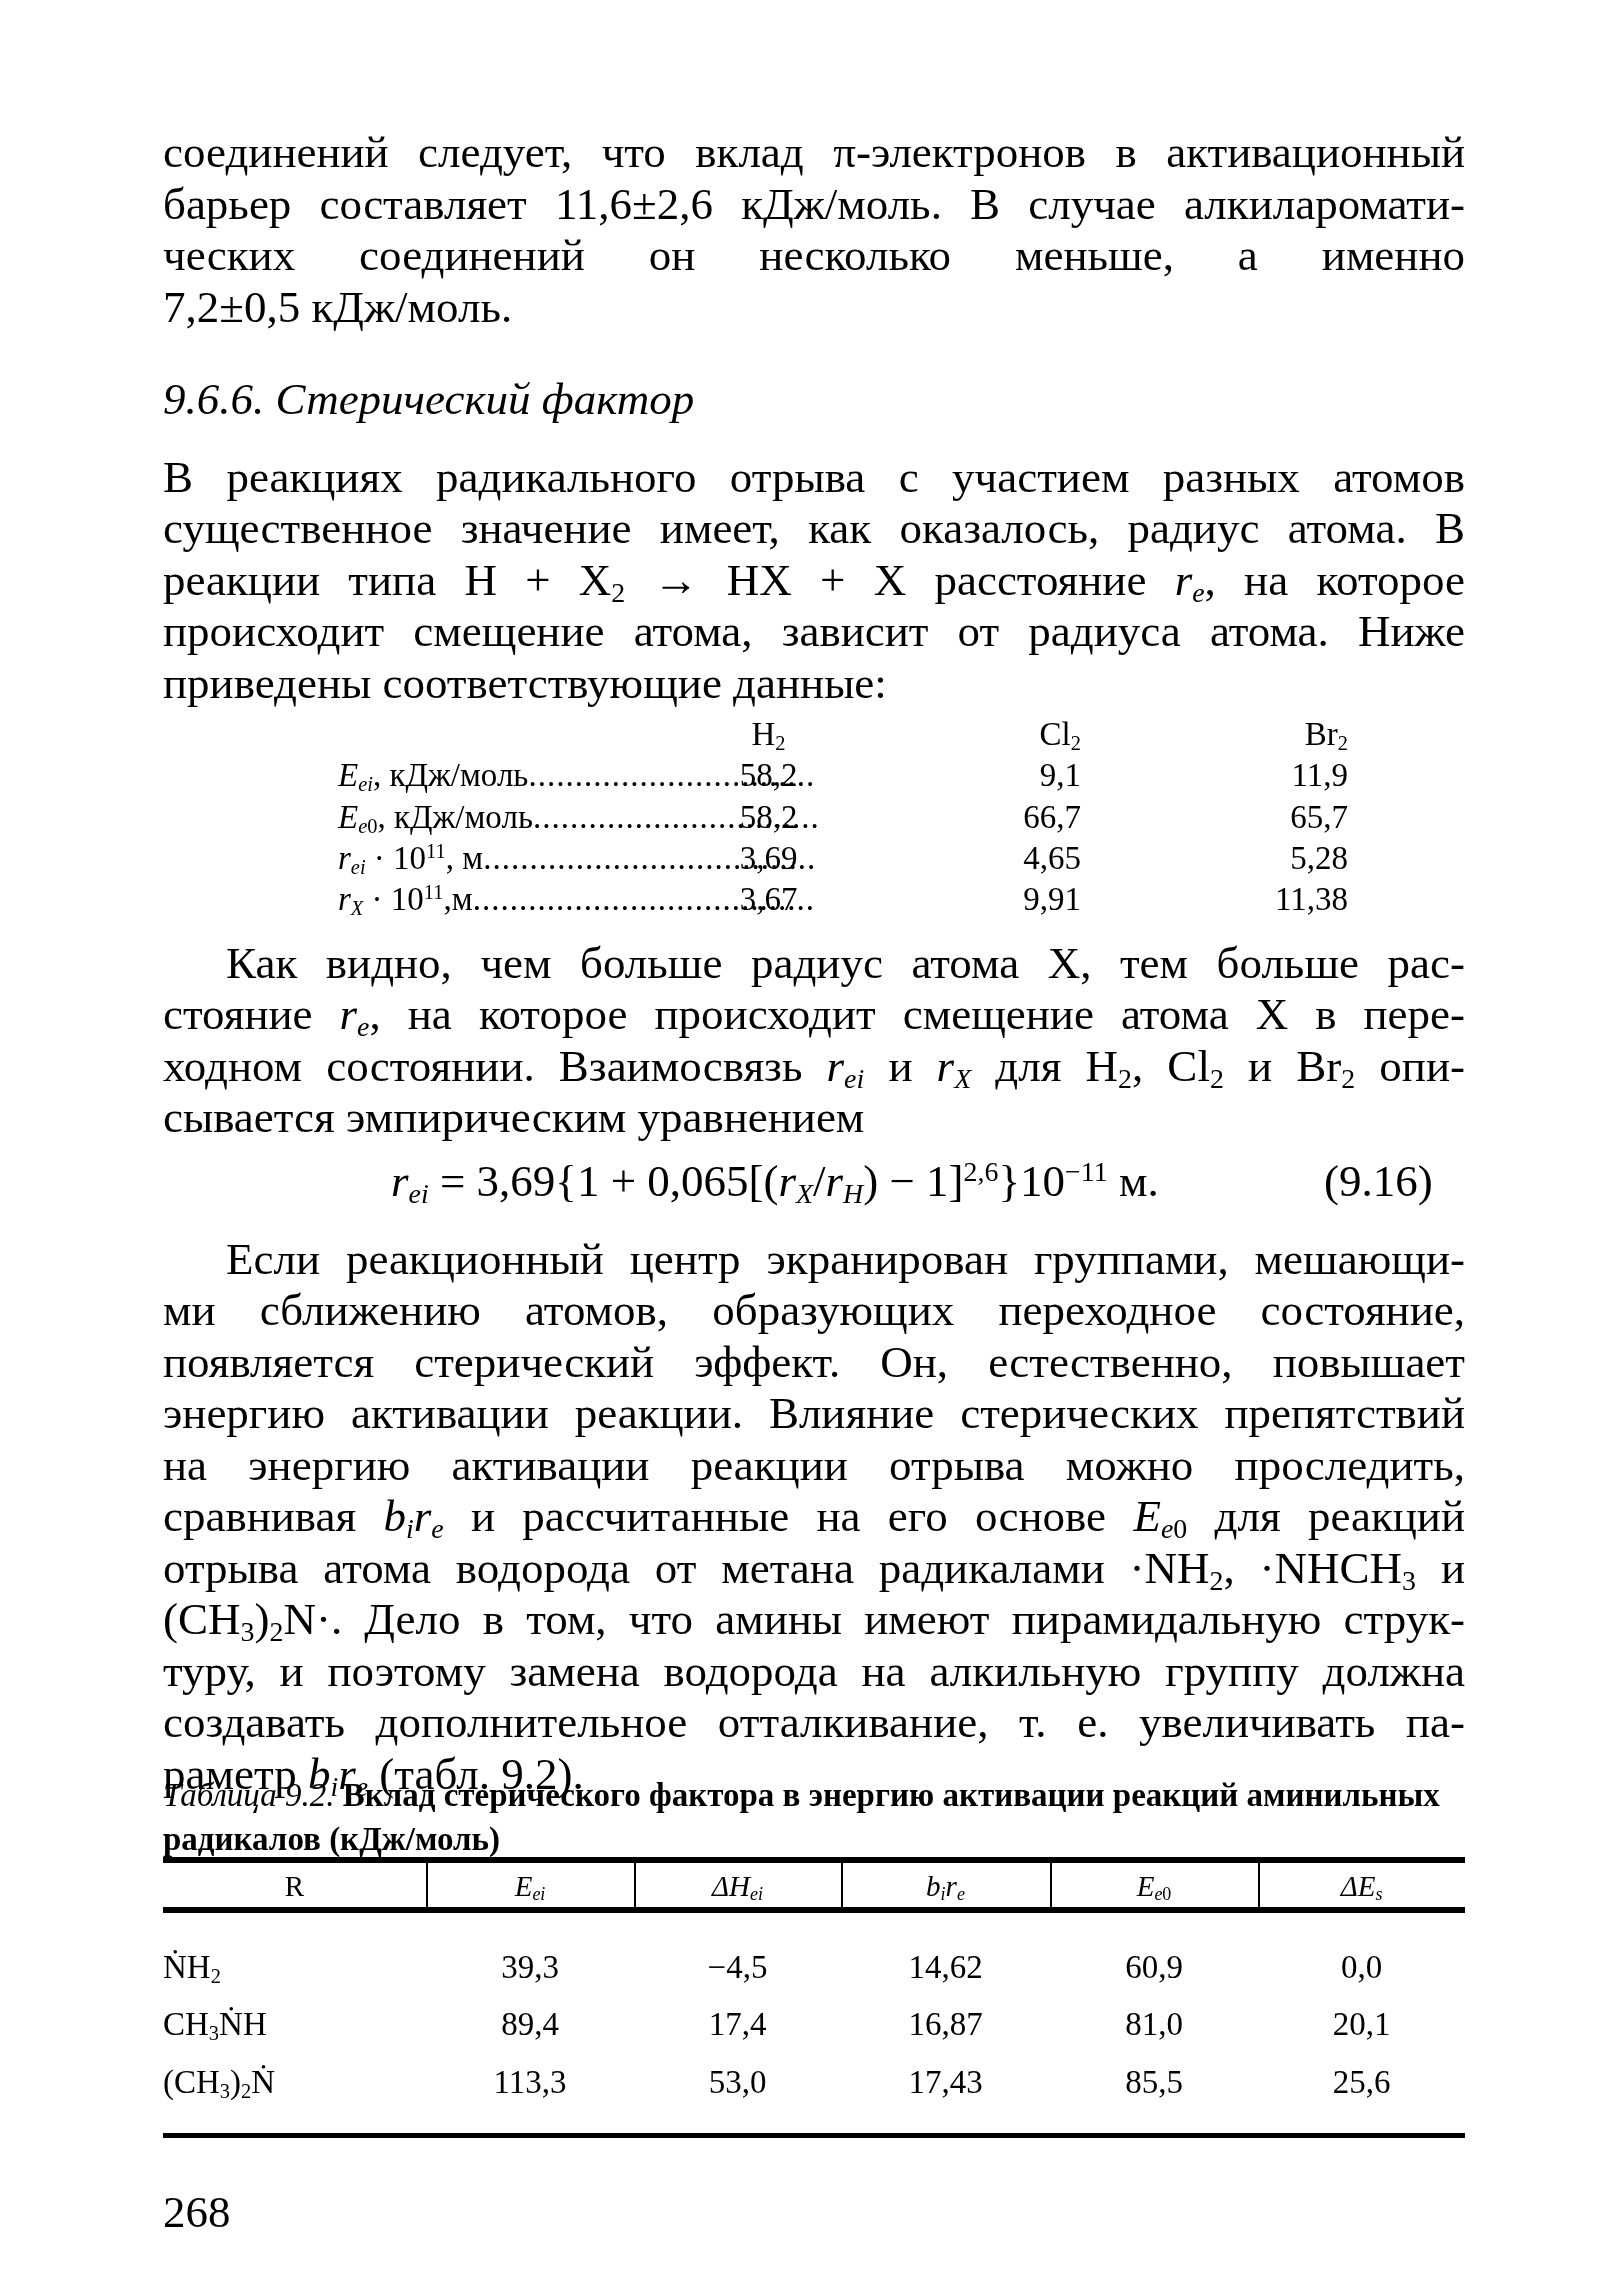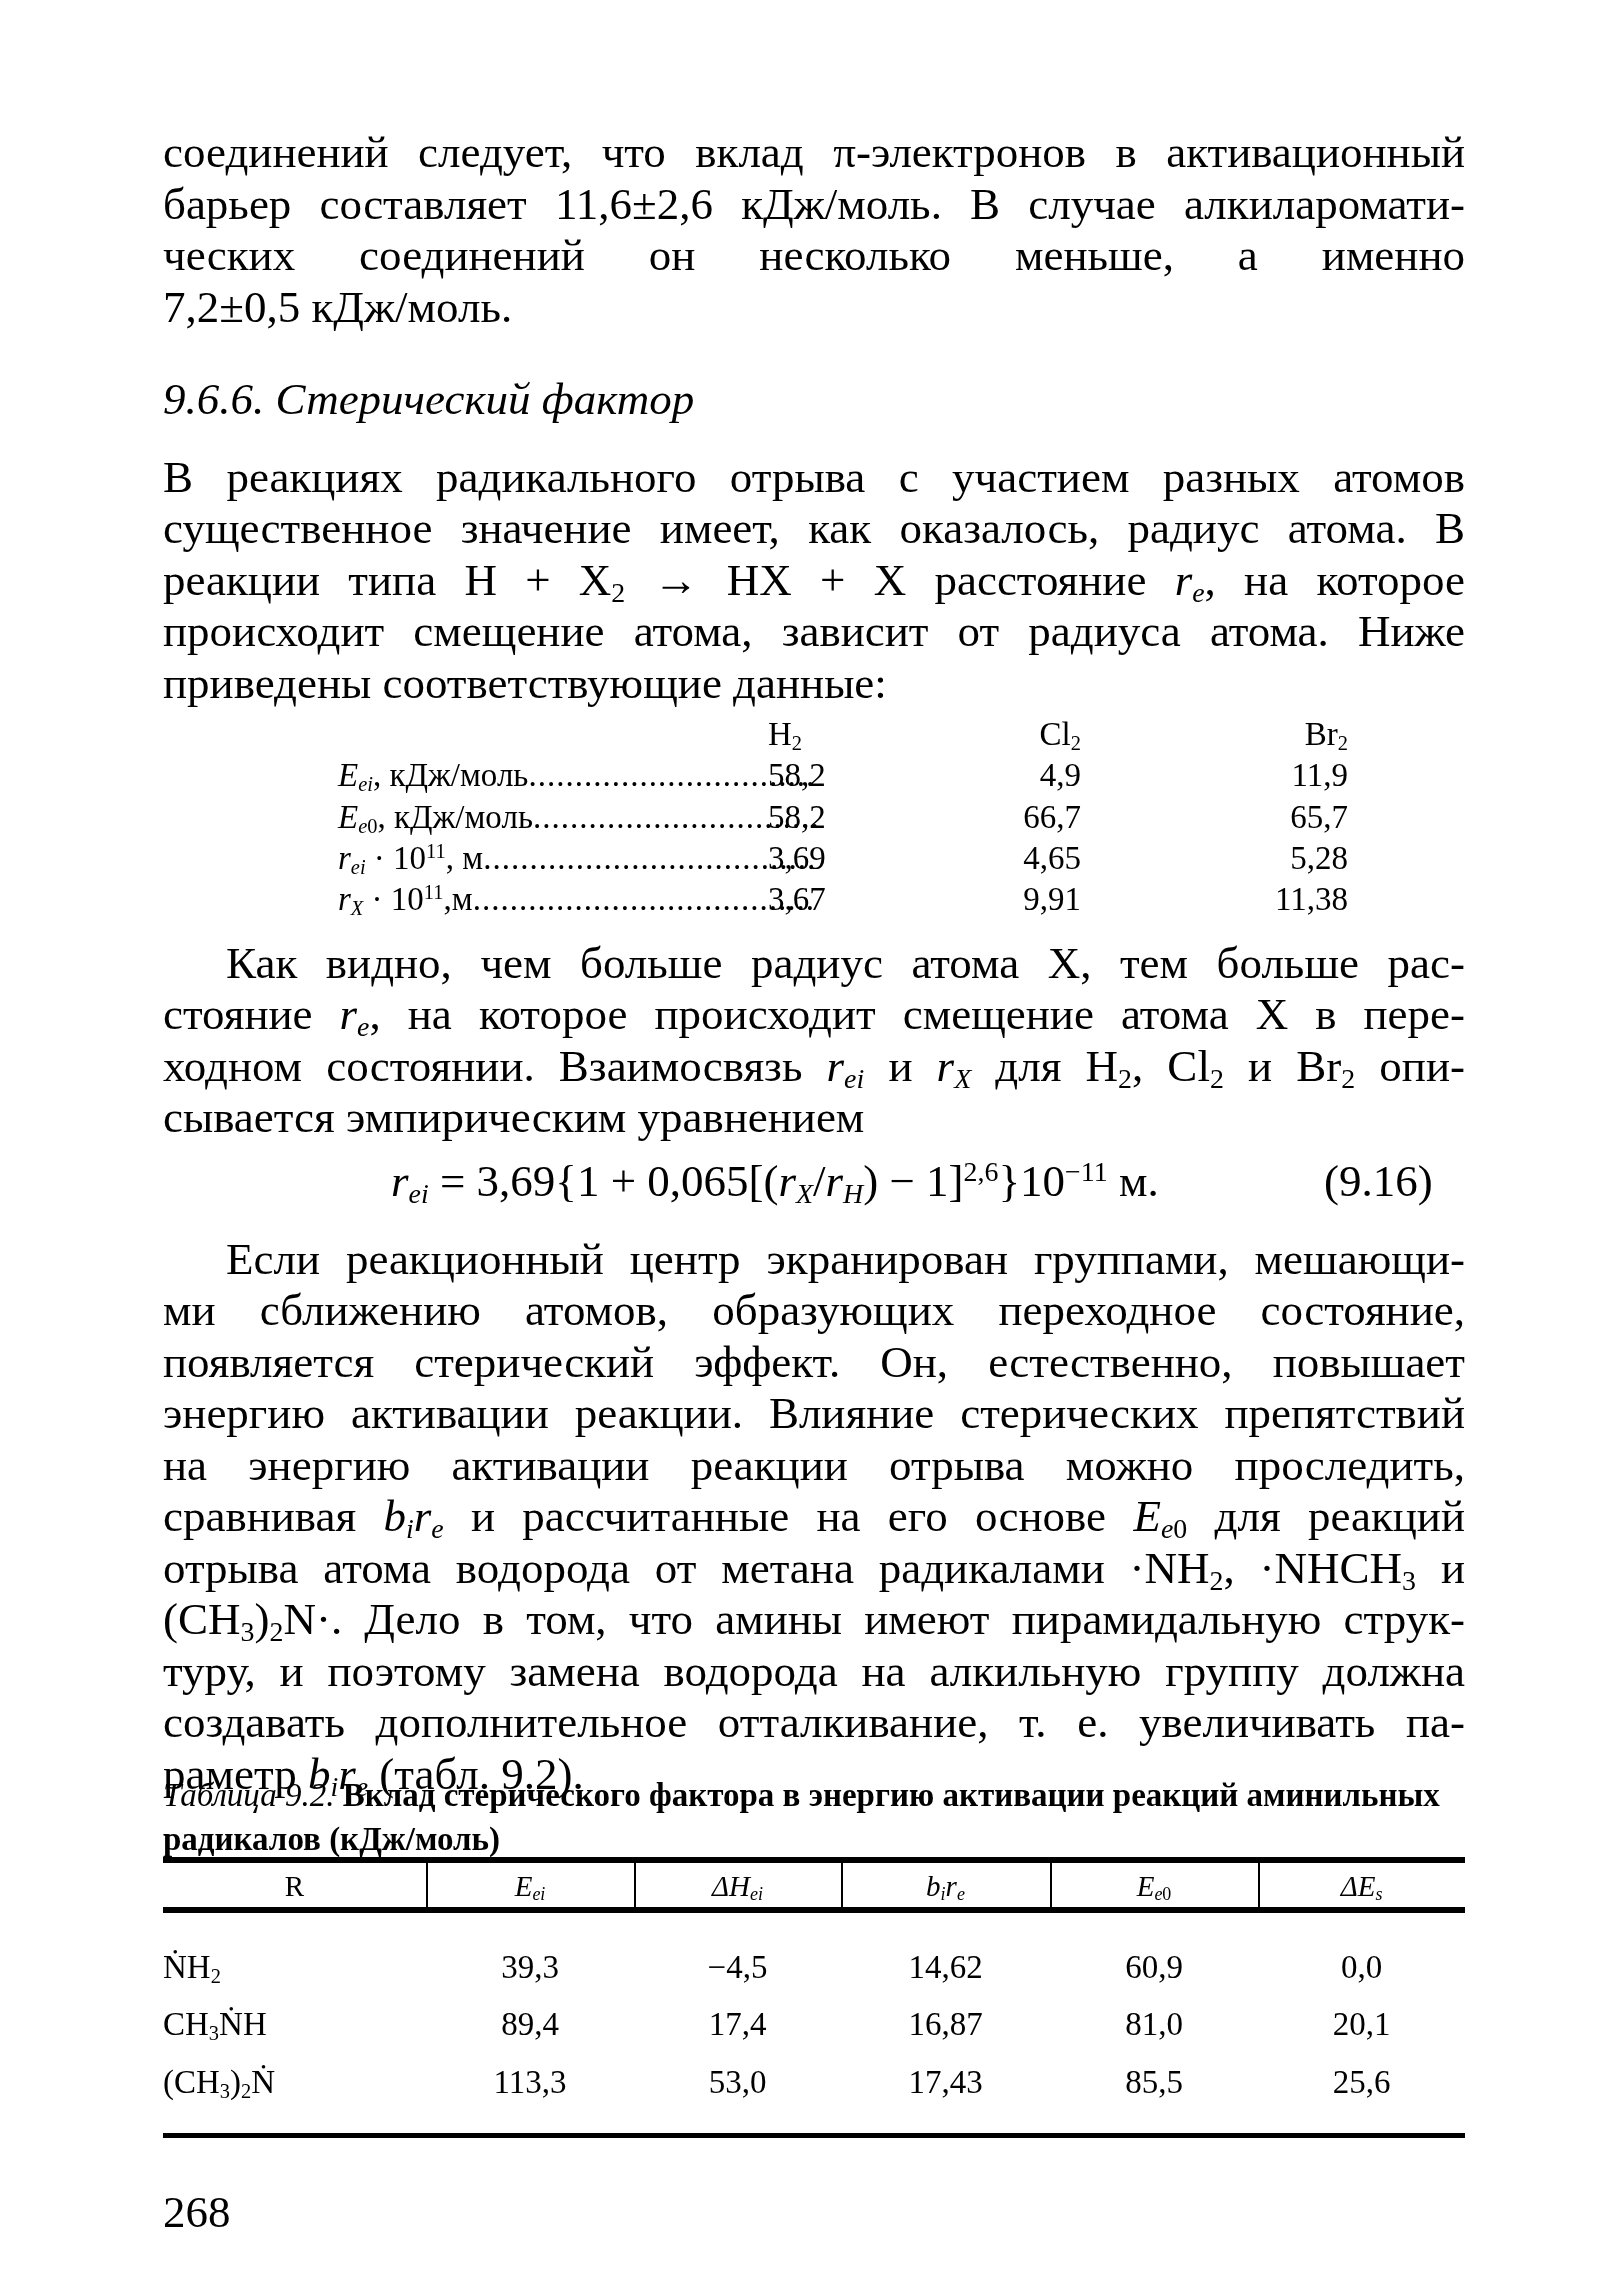--- a/index.html
+++ b/index.html
@@ -21,21 +21,21 @@
   sup { font-size: 62%; vertical-align: 0.55em; line-height: 0; }
   .heading { font-style: italic; }
   
   .dblock { position: absolute; left: 175px; width: 1117px; font-size: 33px; line-height: 41px; }
   .drow { position: absolute; left: 0; height: 41px; width: 1117px; white-space: nowrap; }
   .dlabel { position: absolute; left: 0; width: 479px; display: flex; }
   .dlabel .lbl { flex: 0 0 auto; }
   .dlabel .dots { flex: 1 1 auto; overflow: hidden; letter-spacing: 1px; }
   .dlabel .dots::before { content: "................................................................................................................................"; }
   .dval { position: absolute; text-align: right; width: 121px; }
-  .dv0 { left: 430px; text-align: left; width: 61px; }
+  .dv0 { left: 400px; text-align: center; width: 61px; }
   .dv1 { left: 622px; }
   .dv2 { left: 889px; }
   
   .eq { position: absolute; font-size: 45px; line-height: 51px; white-space: nowrap; }
   
   .caption { position: absolute; left: 0; width: 1302px; font-size: 33px; line-height: 44px; font-weight: bold; }
   .caption .cap-label { font-style: italic; font-weight: normal; }
   .rule { position: absolute; left: 0; width: 1302px; background: #000; }
   .vline { position: absolute; width: 1.9px; background: #000; }
   .th, .td { position: absolute; text-align: center; font-size: 33px; line-height: 39px; white-space: nowrap; }
@@ -73,21 +73,21 @@
       <div class="dval dv0">H<sub>2</sub></div>
       <div class="dval dv1">Cl<sub>2</sub></div>
       <div class="dval dv2">Br<sub>2</sub></div>
     </div>
     <div class="drow" style="top:41px">
       <div class="dlabel">
           <span class="lbl"><i>E<sub>ei</sub></i>, кДж/моль</span>
           <span class="dots"></span>
         </div>
       <div class="dval dv0">58,2</div>
-      <div class="dval dv1">4,9</div>
+      <div class="dval dv1">9,1</div>
       <div class="dval dv2">11,9</div>
     </div>
     <div class="drow" style="top:83px">
       <div class="dlabel">
           <span class="lbl"><i>E<sub>e</sub></i><sub>0</sub>, кДж/моль </span>
           <span class="dots"></span>
         </div>
       <div class="dval dv0">58,2</div>
       <div class="dval dv1">66,7</div>
       <div class="dval dv2">65,7</div>

